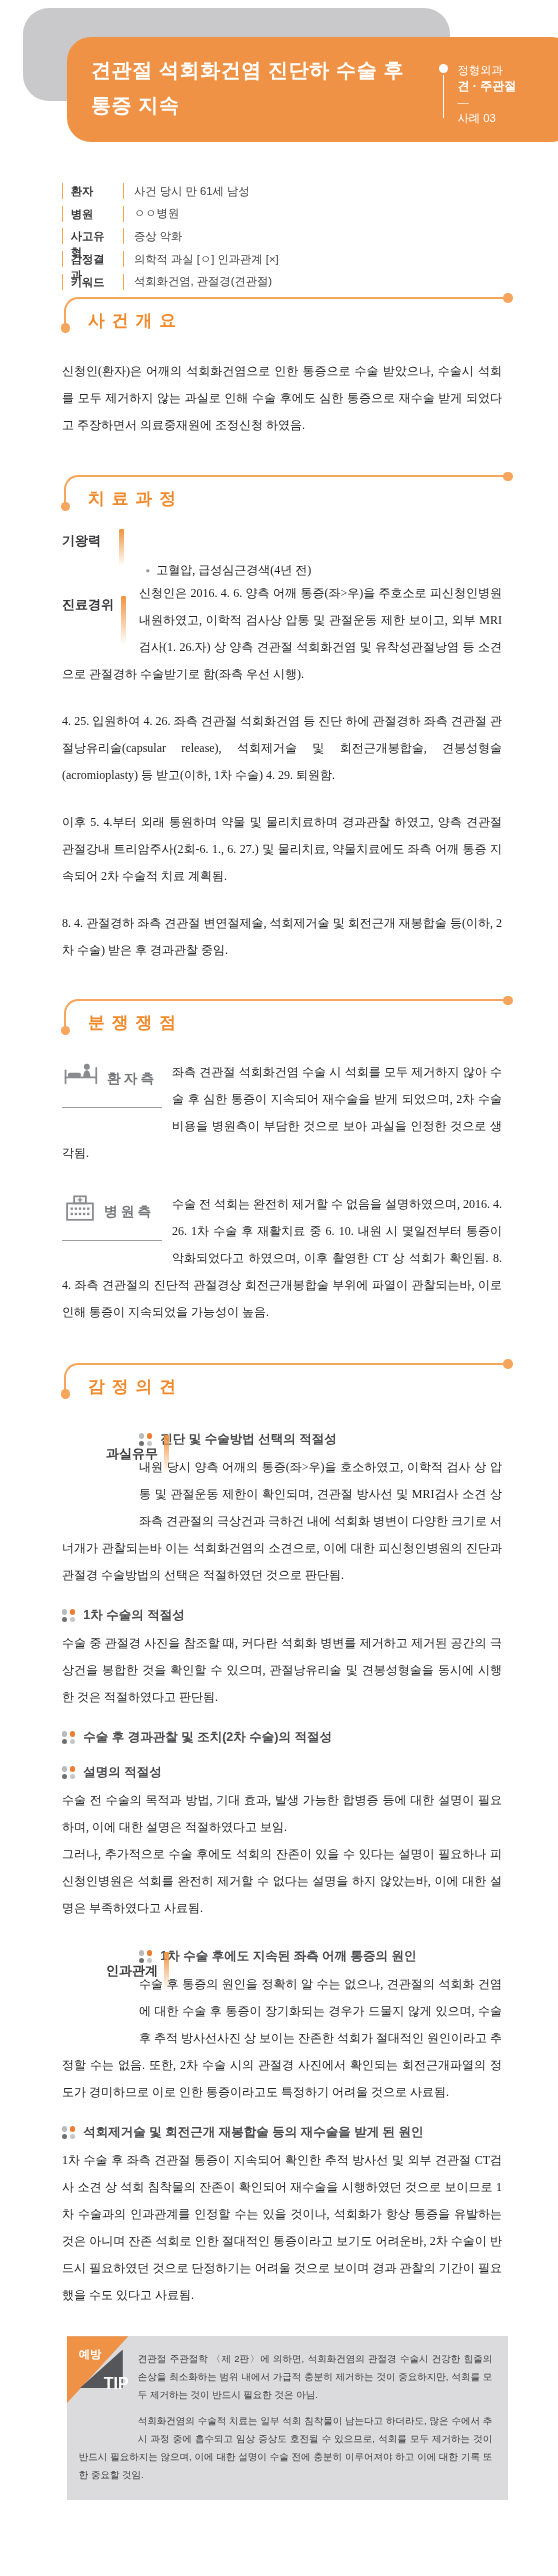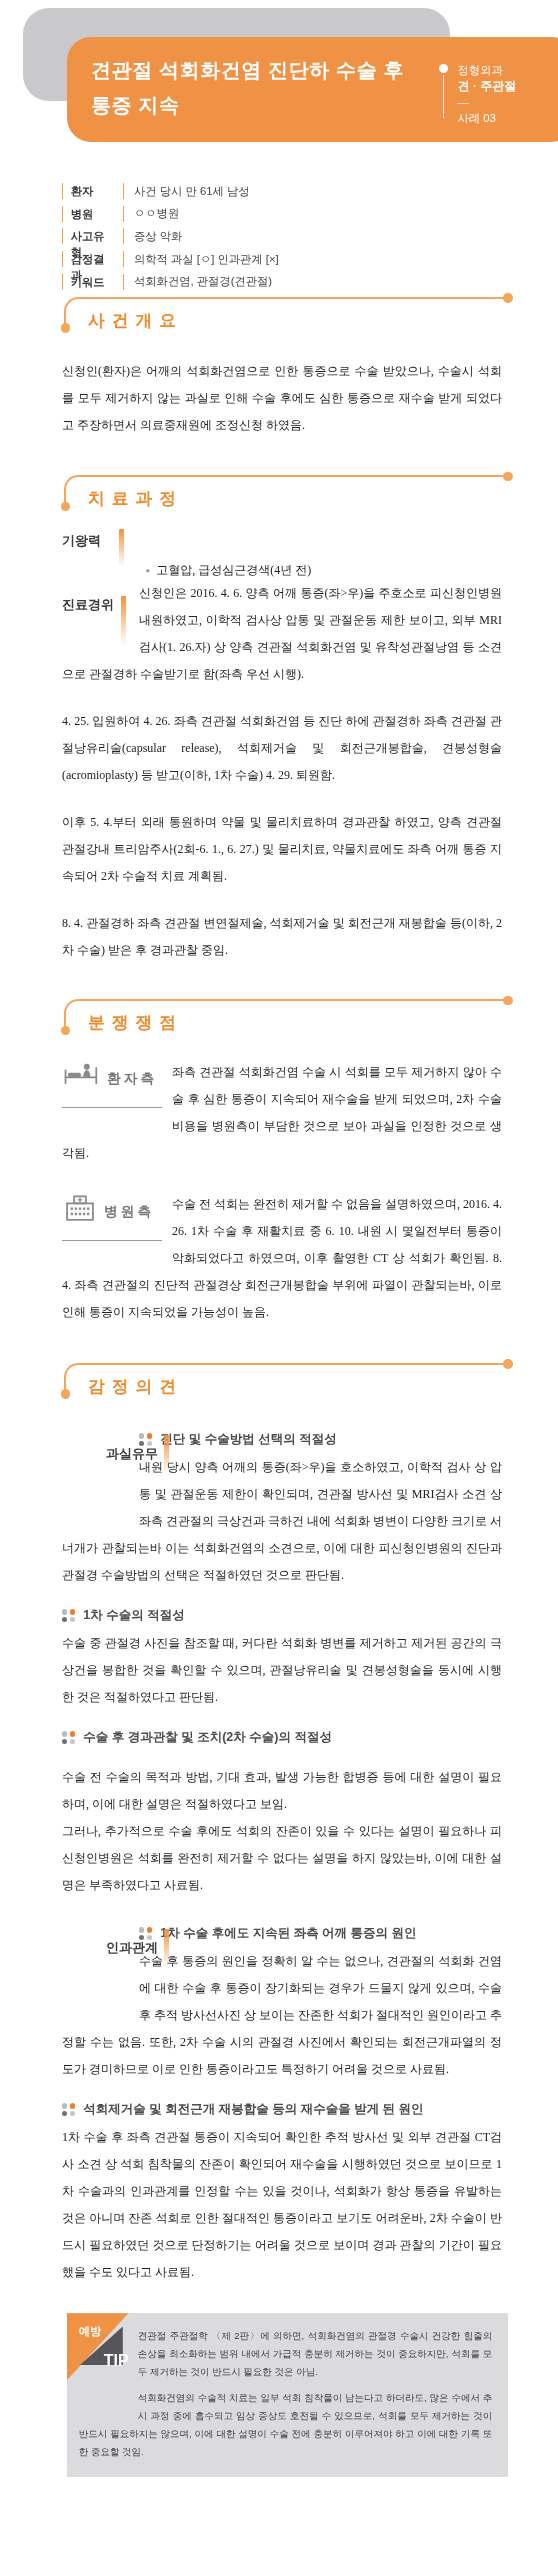--- a/index.html
+++ b/index.html
@@ -292,20 +292,29 @@
             <i class="d1"></i>
             <i class="d2"></i>
             <i class="d3"></i>
             <i class="d4"></i>
           </span>
         <span class="sub-head-title">수술 후 경과관찰 및 조치(2차 수술)의 적절성</span>
       </div>
     </div>
 
     <div class="op-group">
+      <div class="sub-head">
+        <span class="dots">
+            <i class="d1"></i>
+            <i class="d2"></i>
+            <i class="d3"></i>
+            <i class="d4"></i>
+          </span>
+        <span class="sub-head-title">설명의 적절성</span>
+      </div>
       <p class="serif op-body">수술 전 수술의 목적과 방법, 기대 효과, 발생 가능한 합병증 등에 대한 설명이 필요하며, 이에 대한 설명은 적절하였다고 보임.
 그러나, 추가적으로 수술 후에도 석회의 잔존이 있을 수 있다는 설명이 필요하나 피신청인병원은 석회를 완전히 제거할 수 없다는 설명을 하지 않았는바, 이에 대한 설명은 부족하였다고 사료됨.</p>
     </div>
 
     <div class="op-group clearfix" style="margin-top:26px;">
       <div class="op-side">
         <div class="side-label">인과관계</div>
         <div class="grad-bar"></div>
       </div>
       <div class="op-spacer"></div>

